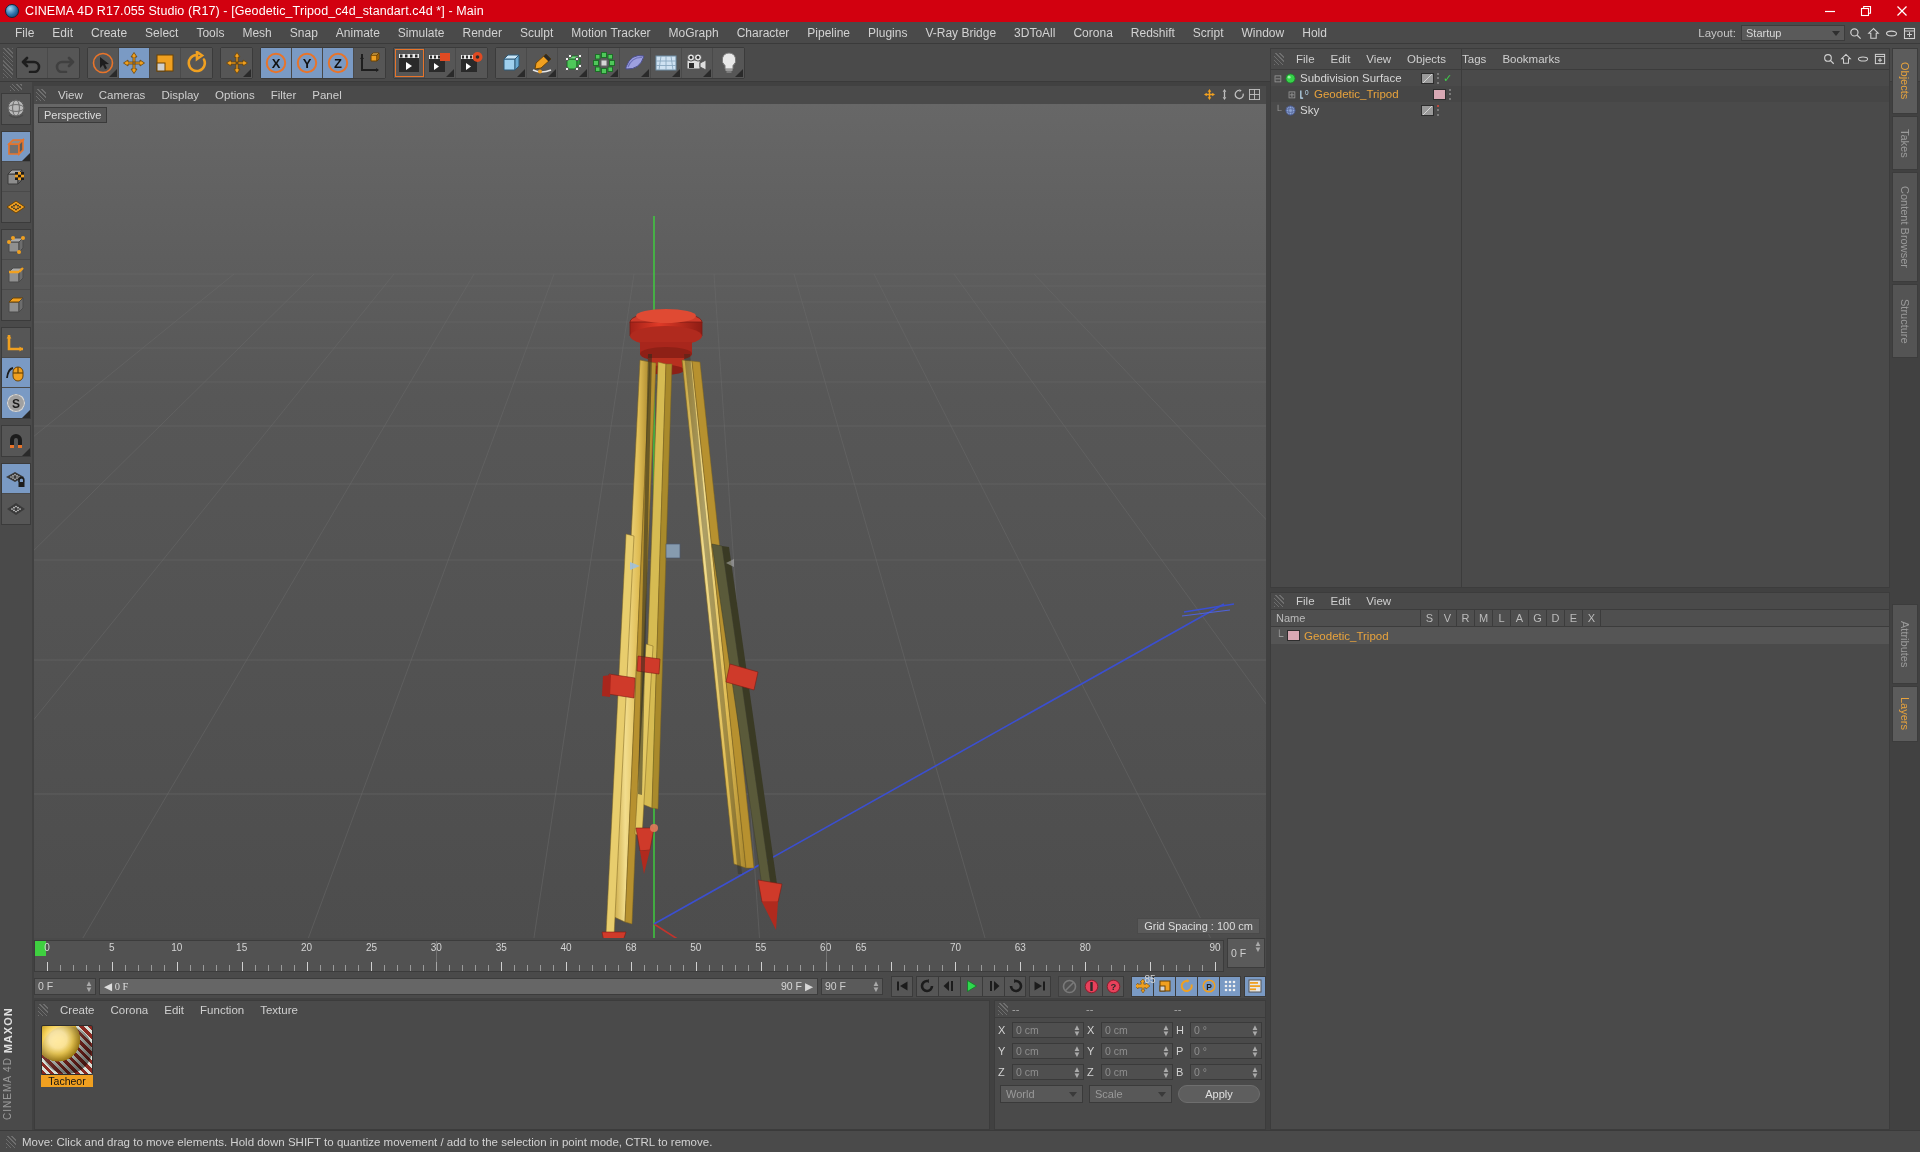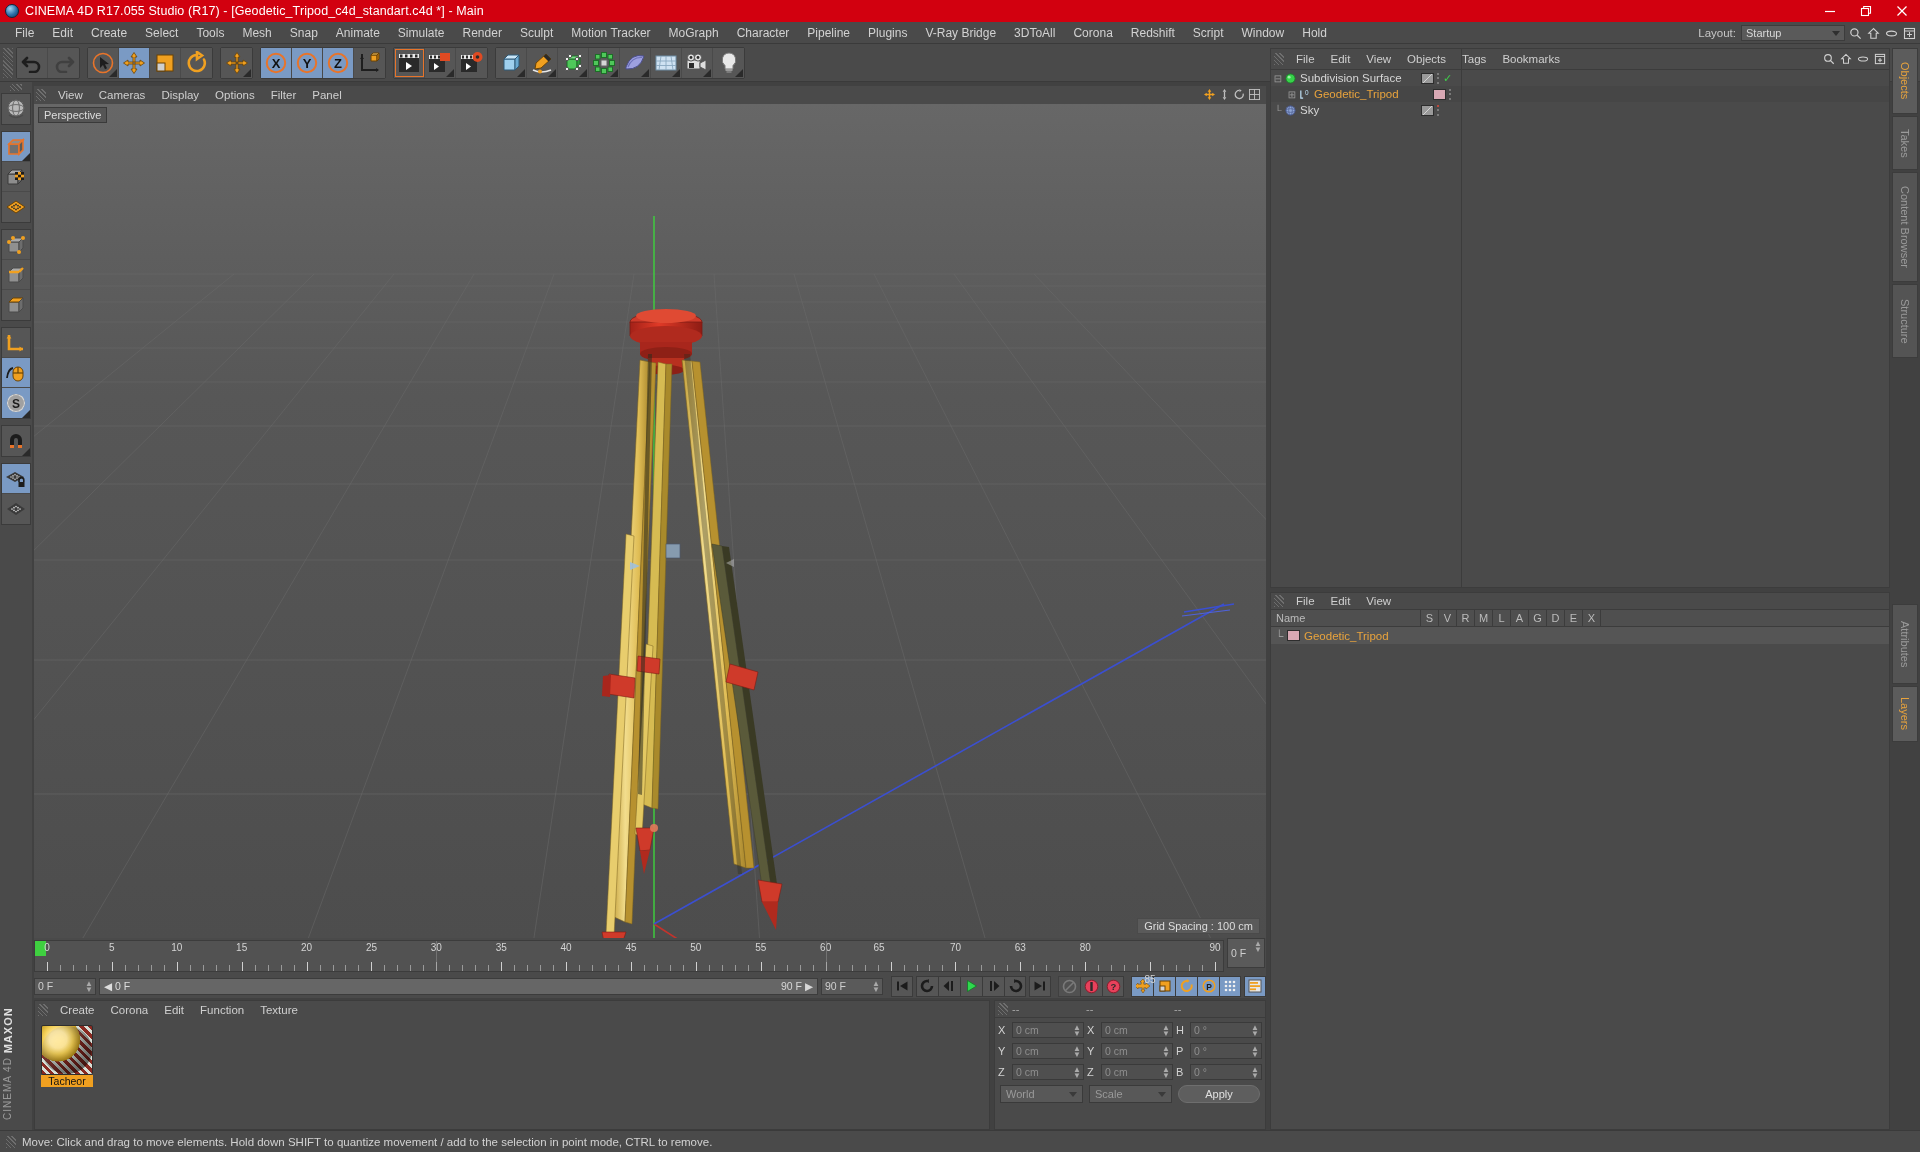--- a/index.html
+++ b/index.html
@@ -925,46 +925,46 @@
           <div class="tick" style="left: 1180px; height: 9px; background: rgb(208, 208, 208);"></div>
           <div class="lbl" style="left: 12px;">0</div>
           <div class="lbl" style="left: 76.8889px;">5</div>
           <div class="lbl" style="left: 141.778px;">10</div>
           <div class="lbl" style="left: 206.667px;">15</div>
           <div class="lbl" style="left: 271.556px;">20</div>
           <div class="lbl" style="left: 336.444px;">25</div>
           <div class="lbl" style="left: 401.333px;">30</div>
           <div class="lbl" style="left: 466.222px;">35</div>
           <div class="lbl" style="left: 531.111px;">40</div>
-          <div class="lbl" style="left: 596px;">45</div>
+          <div class="lbl" style="left: 596px;">68</div>
           <div class="lbl" style="left: 660.889px;">50</div>
           <div class="lbl" style="left: 725.778px;">55</div>
           <div class="lbl" style="left: 790.667px;">60</div>
-          <div class="lbl" style="left: 844px; text-align: center;">65</div>
+          <div class="lbl" style="left: 826px; text-align: center;">65</div>
           <div class="lbl" style="left: 920.444px;">70</div>
           <div class="lbl" style="left: 985.333px;">63</div>
           <div class="lbl" style="left: 1050.22px;">80</div>
           <div class="lbl" style="left: 1115.11px; margin-top: 32px;">85</div>
           <div class="lbl" style="left: 1180px;">90</div>
           <div style="position: absolute; top: 0px; bottom: 0px; width: 1px; background: rgb(138, 138, 138); opacity: 0.6; left: 401.333px;"></div>
           <div style="position: absolute; top: 0px; bottom: 0px; width: 1px; background: rgb(138, 138, 138); opacity: 0.6; left: 790.667px;"></div>
         </div>
       <div class="numfield" style="width:38px;height:30px;margin-left:3px;">
         <span>0 F</span>
         <span class="spin">▲<br>▼</span>
       </div>
     </div>
 
     <div class="tlrow2">
       <div class="numfield" style="width:62px;">
         <span>0 F</span>
         <span class="spin">▲<br>▼</span>
       </div>
       <div class="tlbar">
-        <span style="color:#ddd;">◀ <span>0 F</span></span>
+        <span style="color:#ddd;font-family:Liberation Serif, serif;">◀ <span>0 F</span></span>
         <span><span>90 F</span> ▶</span>
       </div>
       <div class="numfield" style="width:62px;">
         <span>90 F</span>
         <span class="spin">▲<br>▼</span>
       </div>
 
       <div class="pgroup" style="margin-left:5px;">
         <div class="pbtn">
           <svg width="14" height="14" viewBox="0 0 14 14">

